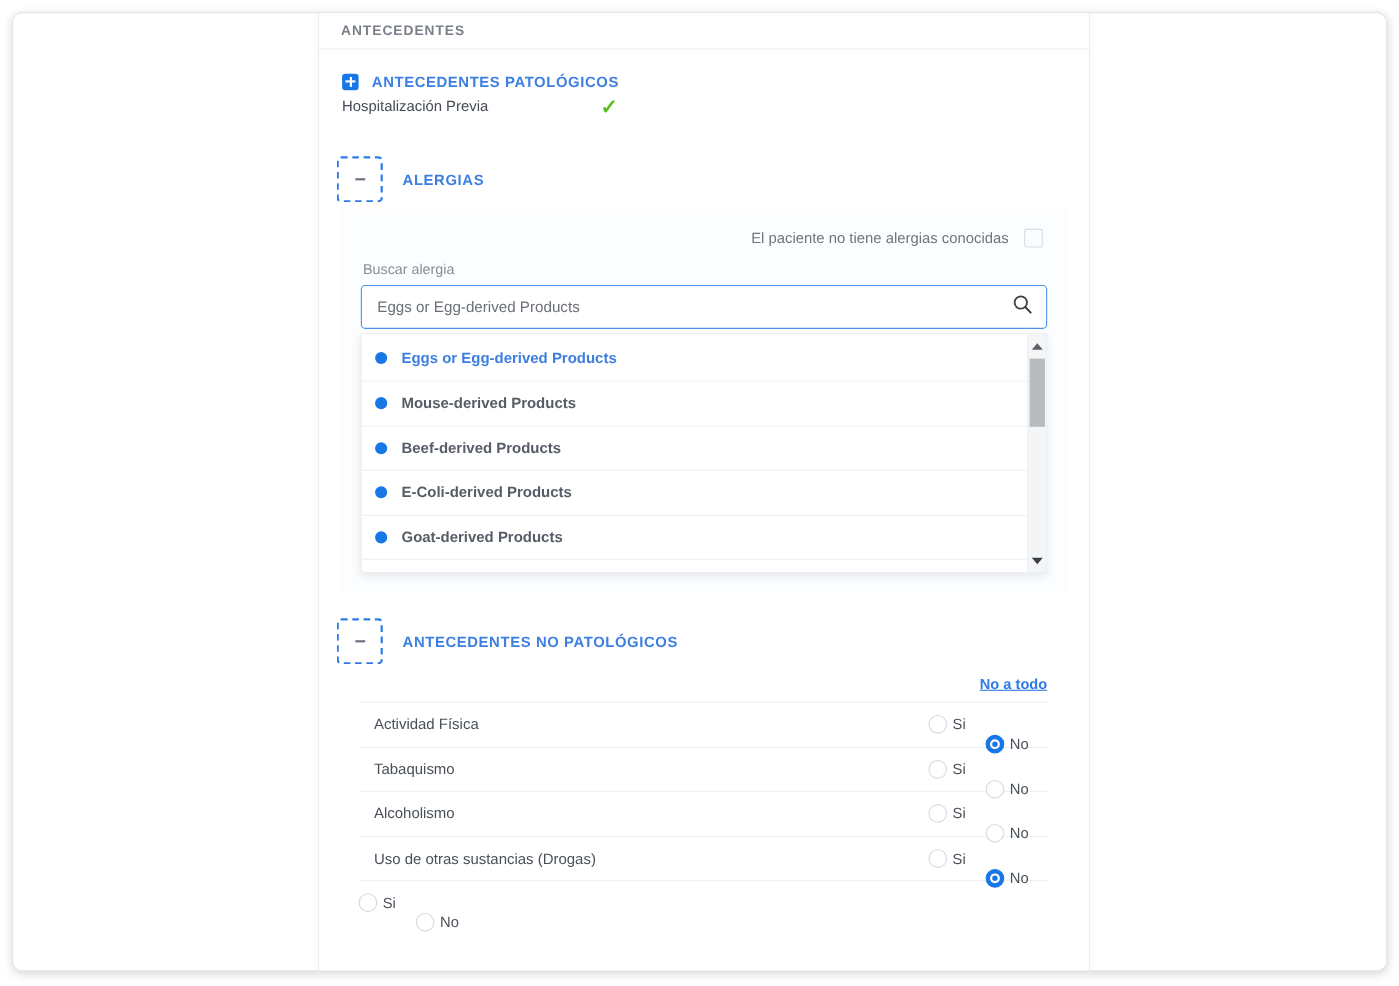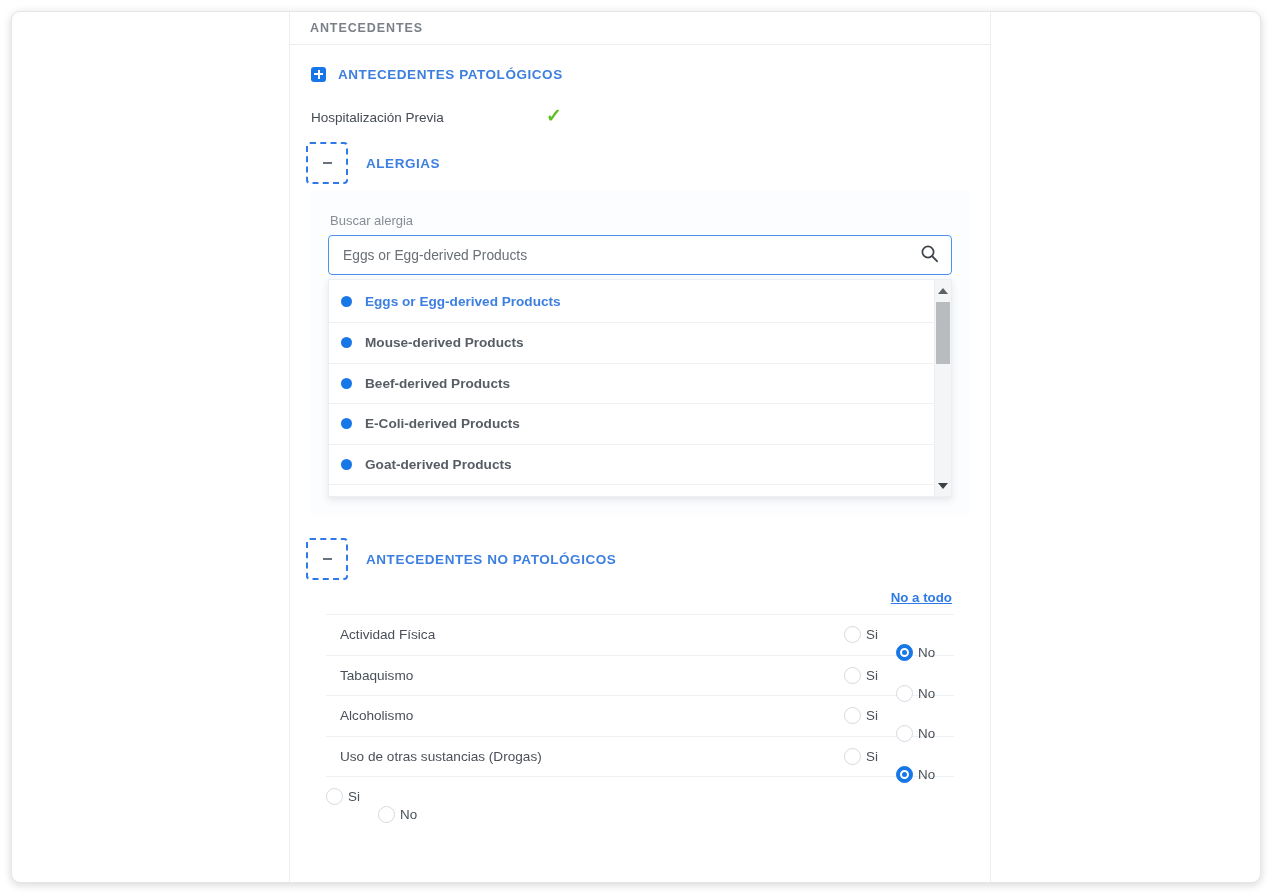--- a/index.html
+++ b/index.html
@@ -97,21 +97,21 @@
   }
   .dash-box .minus {
     display: block;
     width: 9px; height: 2px;
     background: #6b7280;
   }
 
   
   .hosp-row {
     display: flex;
-    align-items: flex-end;
+    align-items: flex-start;
     height: 36px;
     padding-left: 21px;
   }
   .hosp-row .lbl {
     font-size: 13.5px;
     color: #454b54;
     width: 235px;
   }
   .check-mark {
     color: #5cc021;
@@ -343,20 +343,24 @@
     <div style="height:17px"></div>
     <div class="dash-toggle-row">
       <span class="dash-box">
         <span class="minus"></span>
       </span>
       <span class="group-label">ALERGIAS</span>
     </div>
 
     <div class="alergias-card">
 
+      <div class="no-allergy-row">
+        <span class="txt">El paciente no tiene alergias conocidas</span>
+        <span class="checkbox-empty"></span>
+      </div>
 
       <div class="field-label">Buscar alergia</div>
 
       <div class="search-wrap">
         <input type="text" value="Eggs or Egg-derived Products" style="">
         <span class="search-icon">
           <svg width="19" height="19" viewBox="0 0 19 19">
             <circle cx="8" cy="8" r="5.6" fill="none" stroke="#3d444c" stroke-width="1.7"></circle>
             <line x1="12.1" y1="12.1" x2="17" y2="17.2" stroke="#3d444c" stroke-width="1.9" stroke-linecap="round"></line>
           </svg>

